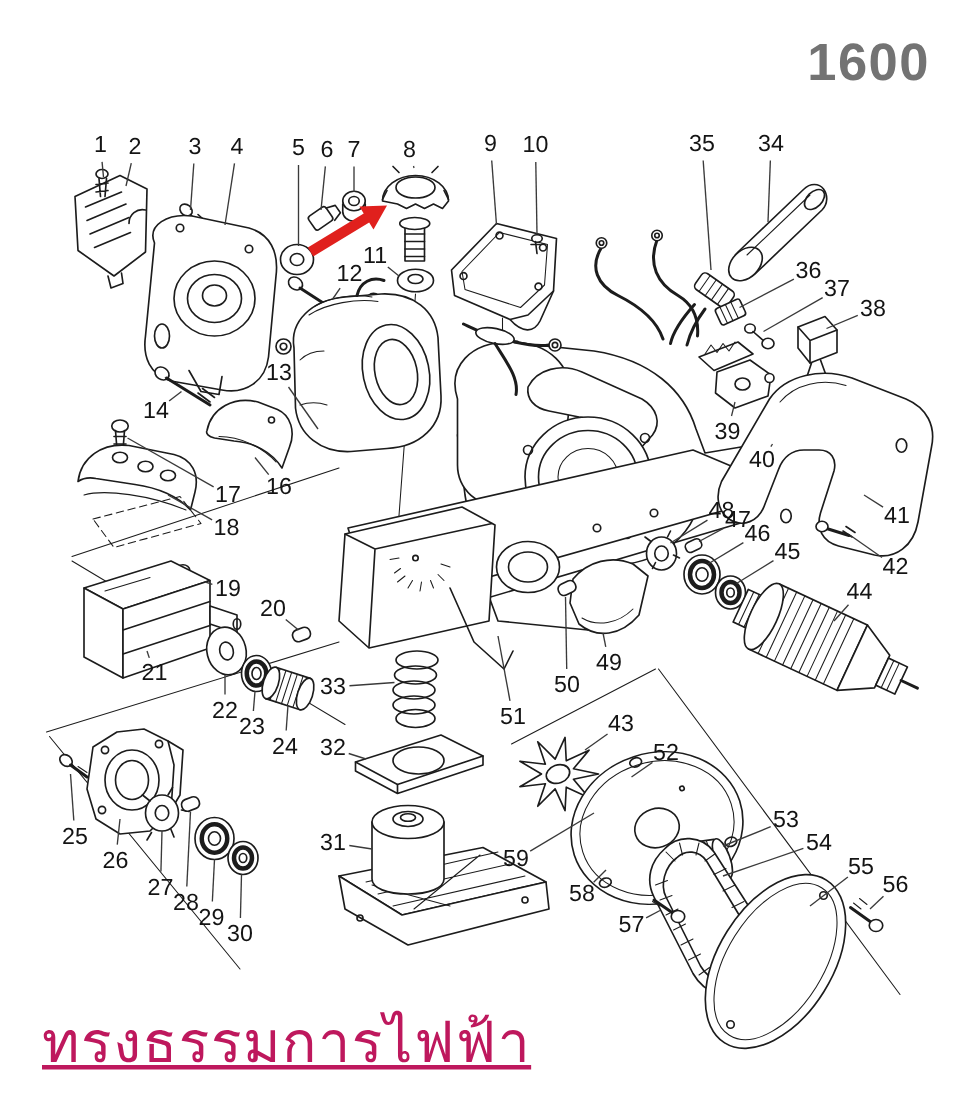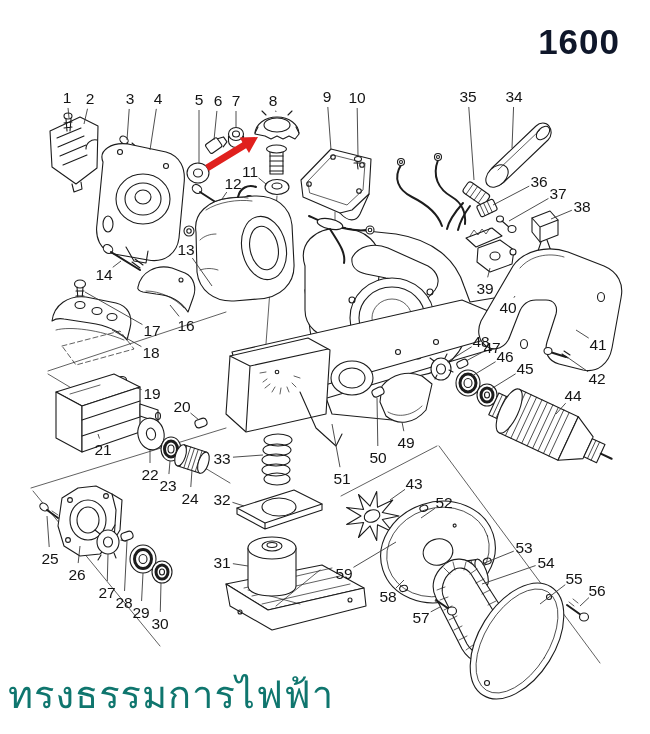--- a/index.html
+++ b/index.html
@@ -1,21 +1,21 @@
 <!DOCTYPE html>
 <html><head>
 <meta charset="utf-8">
 <style>
   html,body{margin:0;padding:0;background:#fff;}
   .stage{position:relative;width:650px;height:734px;background:#fff;overflow:hidden;
          font-family:"Liberation Sans",sans-serif;}
   .model{position:absolute;top:22px;right:30px;font-size:35px;font-weight:bold;
-         color:#0f172a;letter-spacing:1px;}
-  .watermark{position:absolute;left:8px;top:664px;font-size:38px;color:#0f766e;
-         letter-spacing:1px;white-space:nowrap;}
+         color:#737373;letter-spacing:1px;}
+  .watermark{position:absolute;left:28px;top:664px;font-size:38px;color:#be185d;
+         letter-spacing:1px;white-space:nowrap;text-decoration:underline;}
   svg{position:absolute;left:0;top:0;}
   svg .ln{stroke:#1c1c1c;stroke-width:1.1;fill:none;stroke-linecap:round;stroke-linejoin:round;}
   svg .f{fill:#fff;}
   svg .thin{stroke-width:0.7;}
   svg .thick{stroke-width:2;}
   svg .thick2{stroke-width:3;}
   svg .dash{stroke-dasharray:5 3;}
   svg text.plbl{font-family:"Liberation Sans",sans-serif;font-size:15.5px;}
 </style>
 </head>

